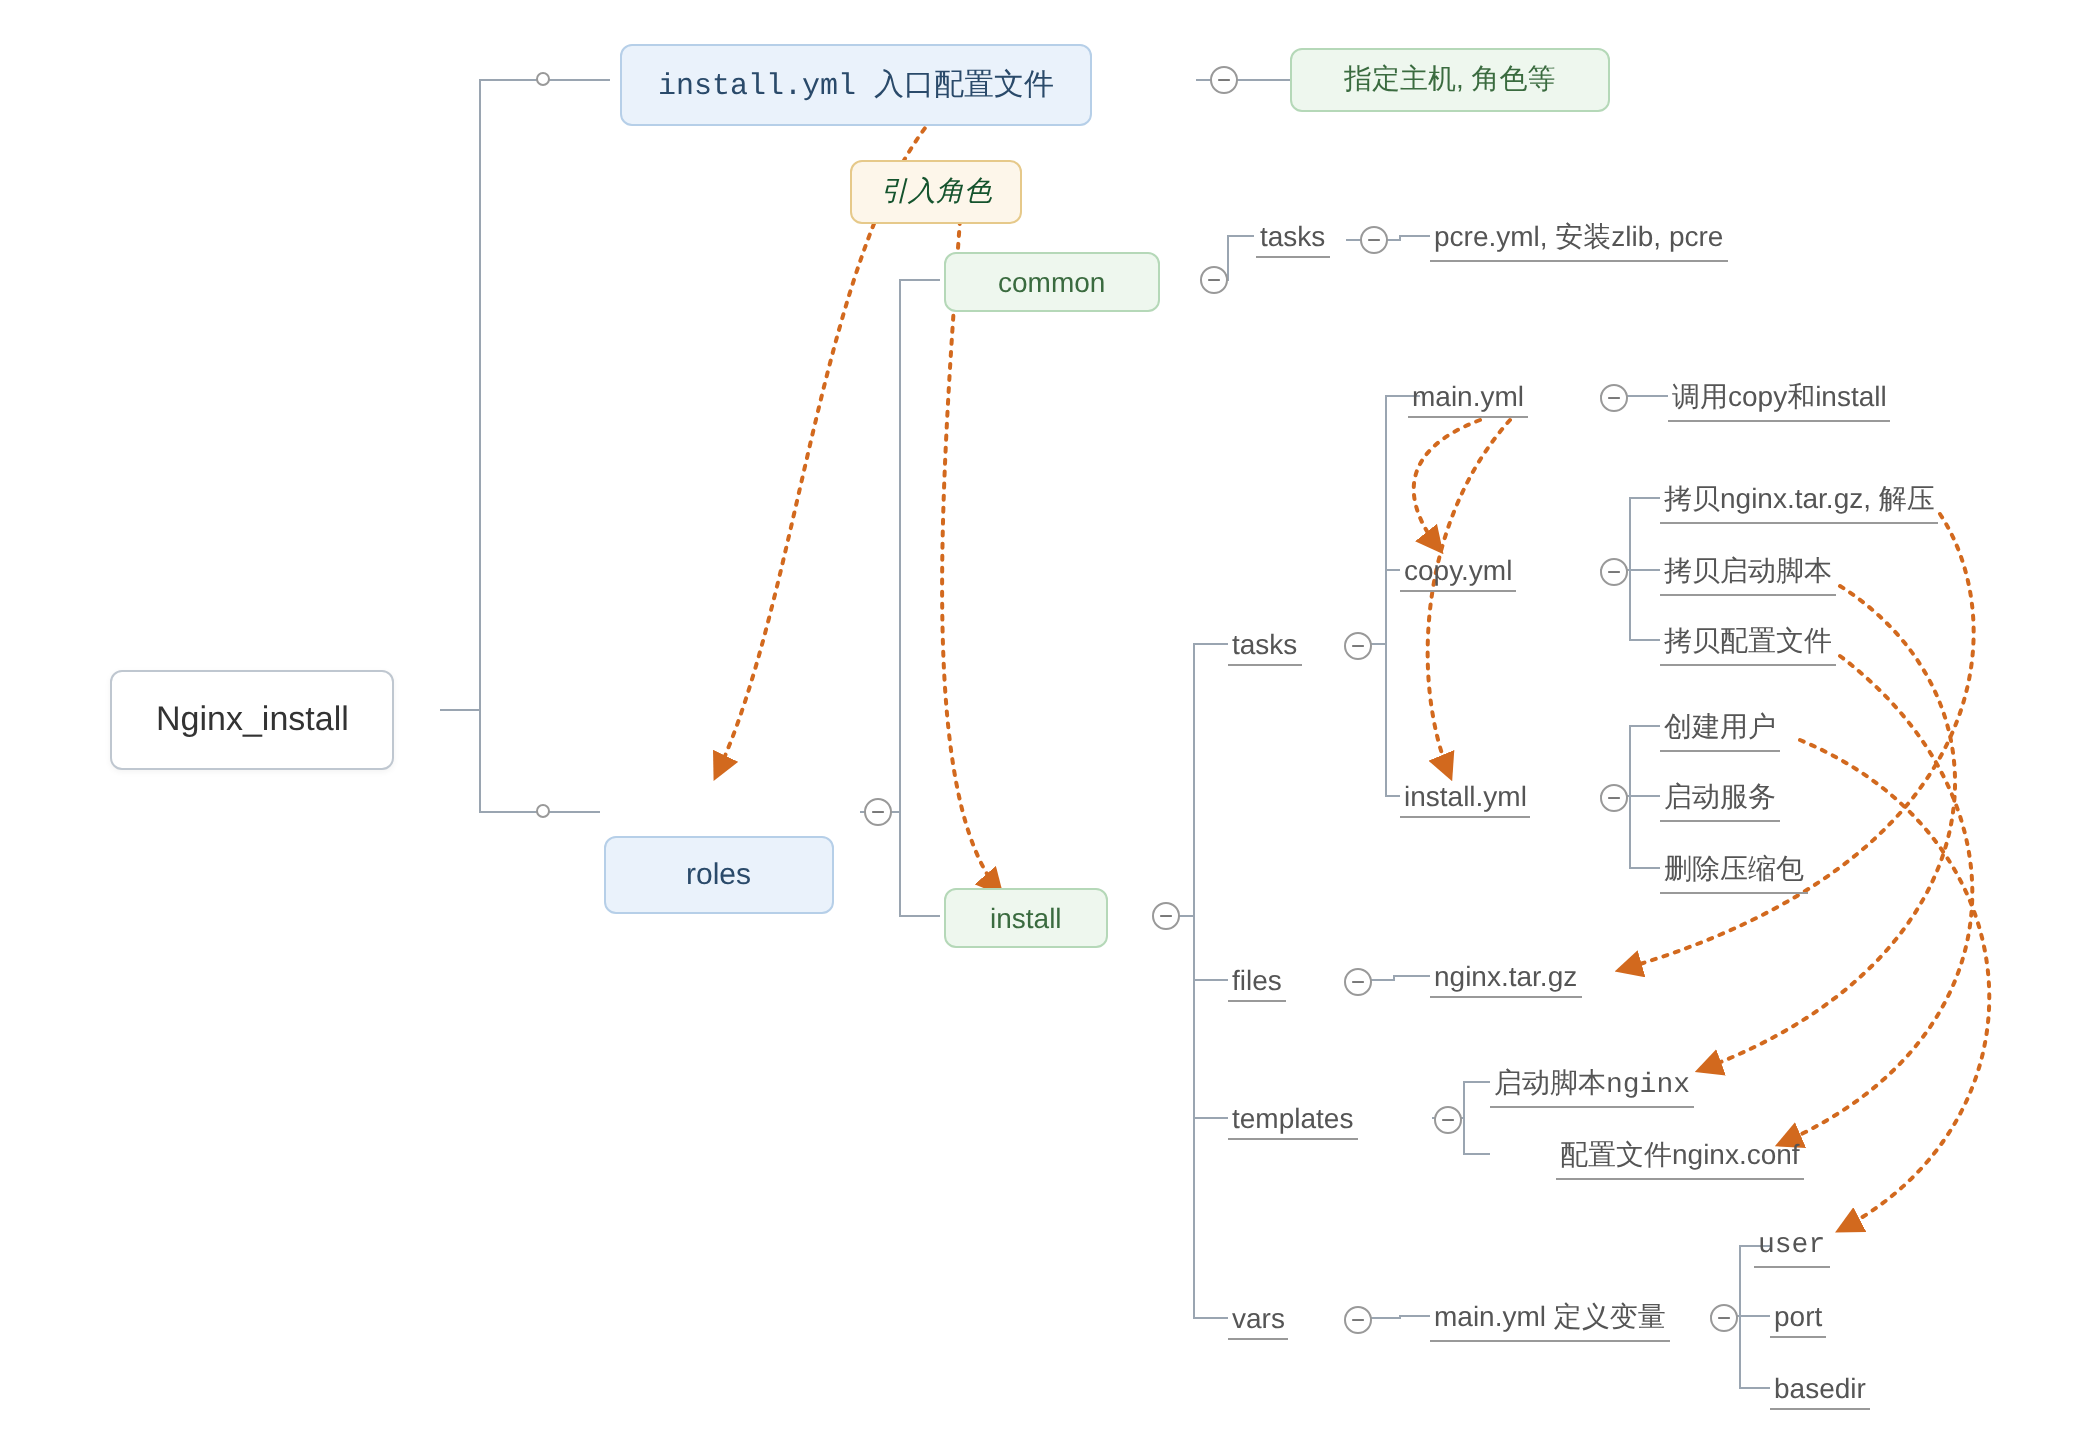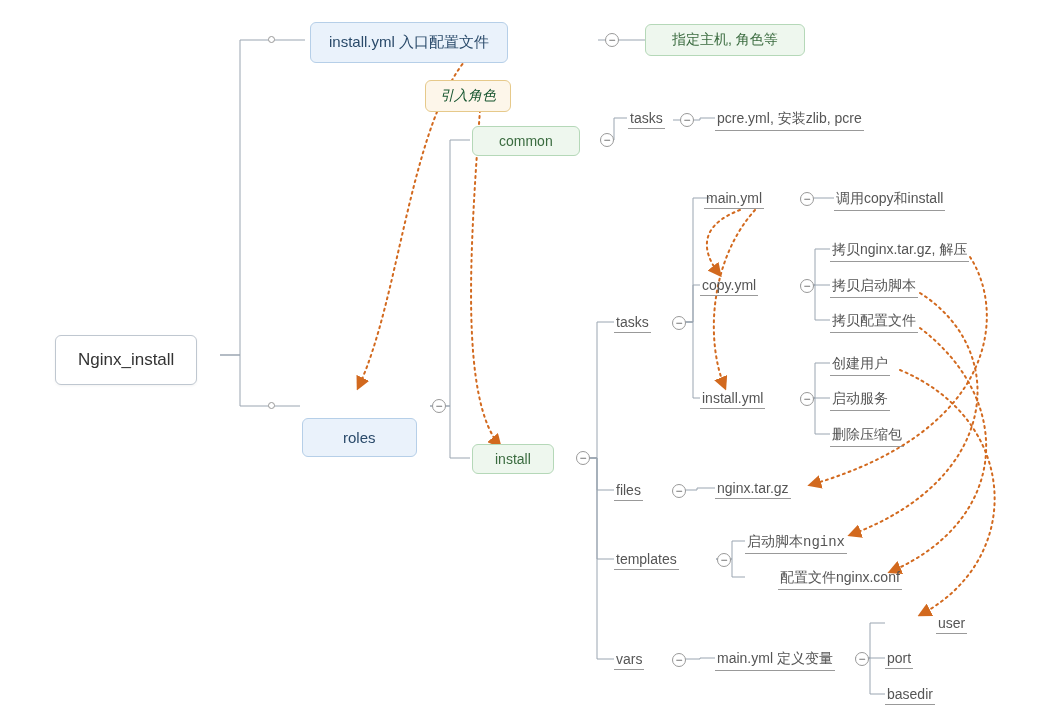--- a/index.html
+++ b/index.html
@@ -164,21 +164,21 @@
   </g>
 </svg>
 
 <div class="node root" style="left:55px; top:335px;">
   <span>Nginx_install</span>
 </div>
 
 <div class="conn-dot" style="left:268px; top:36px;"></div>
 <div class="conn-dot" style="left:268px; top:402px;"></div>
 
-<div class="node blue-box" style="left:310px; top:22px;">
+<div class="node blue-box" style="left:310px; top:22px;font-family:Liberation Mono, monospace;">
   <span>install.yml 入口配置文件</span>
 </div>
 <div class="collapse" style="left:605px; top:33px;">
     <span>−</span>
   </div>
 <div class="node green-box" style="left:645px; top:24px;">
   <span>指定主机, 角色等</span>
 </div>
 
 <div class="node orange-box" style="left:425px; top:80px;">
@@ -292,21 +292,21 @@
 </div>
 <div class="collapse" style="left:672px; top:653px;">
     <span>−</span>
   </div>
 <div class="node leaf" style="left:715px; top:648px;">
   <span>main.yml 定义变量</span>
 </div>
 <div class="collapse" style="left:855px; top:652px;">
     <span>−</span>
   </div>
-<div class="node leaf" style="left:936px; top:613px;">
+<div class="node leaf" style="left:877px; top:613px;font-family:Liberation Mono, monospace;">
   <span>user</span>
 </div>
 <div class="node leaf" style="left:885px; top:648px;">
   <span>port</span>
 </div>
 <div class="node leaf" style="left:885px; top:684px;">
   <span>basedir</span>
 </div>
 
 </body></html>

